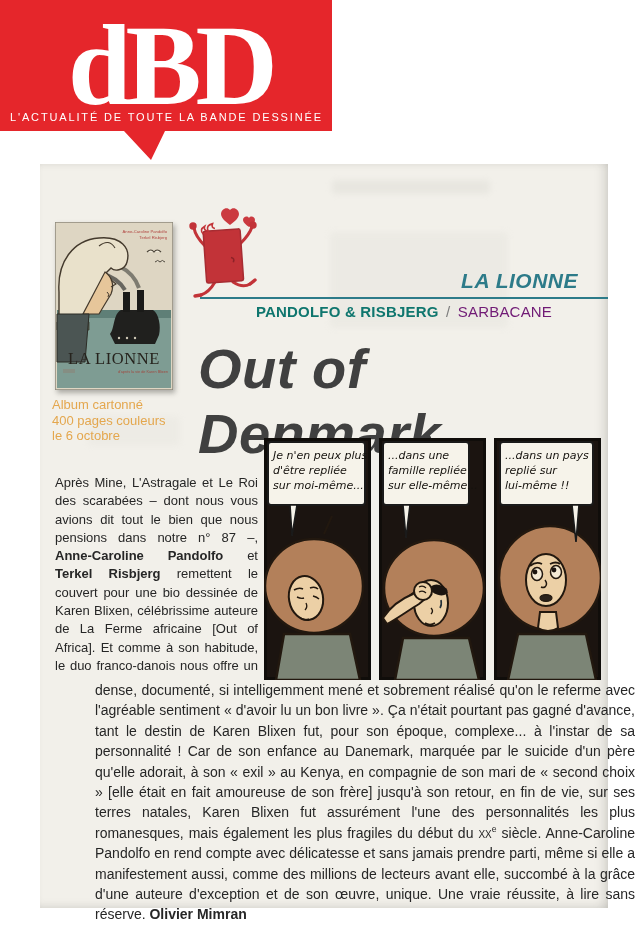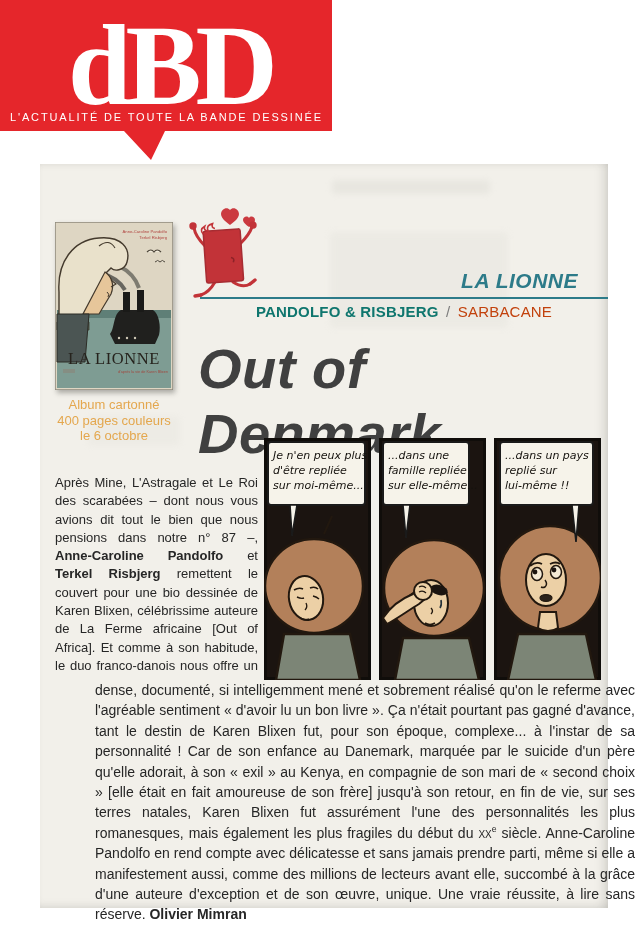--- a/index.html
+++ b/index.html
@@ -29,31 +29,31 @@
     position:absolute;right:30px;top:105px;
     font-style:italic;font-weight:bold;font-size:21px;letter-spacing:.5px;
   }
   .rule{position:absolute;left:160px;right:0;top:133px;height:2px;}
   .byline{
     position:absolute;left:160px;right:0;top:139px;text-align:center;
     font-size:15px;letter-spacing:.2px;color:#474747;white-space:nowrap;
   }
   .byline .authors{font-weight:bold;color:#0f766e;}
   .byline .slash{color:#7c7c7c;margin:0 3px;}
-  .byline .publisher{color:#c2410c;}
+  .byline .publisher{color:#701a75;}
   
   .headline{
     position:absolute;left:158px;top:172px;
     font-style:italic;font-weight:bold;font-size:56px;color:#404040;
     letter-spacing:0.5px;
   }
   
   .album-info{
     position:absolute;left:12px;top:233px;width:124px;
-    text-align:center;font-size:13px;line-height:15.5px;color:#e4a74e;
+    text-align:left;font-size:13px;line-height:15.5px;color:#e4a74e;
   }
   
   .intro{
     position:absolute;left:15px;top:310px;width:203px;height:202px;
     font-size:13px;line-height:18.3px;text-align:justify;color:#262626;
     overflow:hidden;
   }
   
   .strip{position:absolute;left:224px;top:274px;width:338px;height:280px;
     display:flex;gap:8px;}

